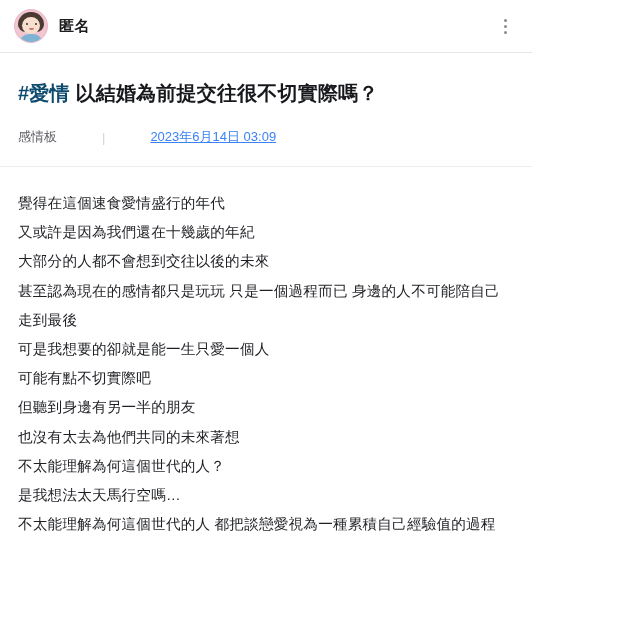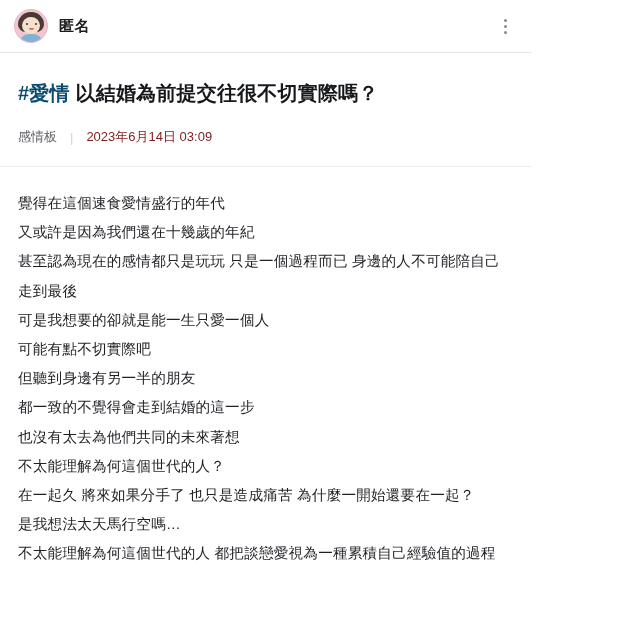--- a/index.html
+++ b/index.html
@@ -131,31 +131,33 @@
     color: #0c4a6e;
   }
 
   
   .meta {
     display: flex;
     align-items: center;
     padding: 20px 18px 0 18px;
     font-size: 13px;
     color: #7b7b80;
+    gap: 32px;
   }
   .meta .board {
     color: #5f6066;
     cursor: pointer;
   }
   .meta .sep {
     margin: 0 13px;
     color: #d2d2d6;
   }
   .meta .date {
-    color: #7f1d1d;
+    color: #3b82f6;
+    text-decoration: underline;
   }
 
   .meta-divider {
     margin-top: 20px;
     height: 1px;
     background: #ececee;
     width: 100%;
   }
 
   
@@ -206,26 +208,25 @@
     <span class="board">感情板</span>
     <span class="sep">|</span>
     <span class="date">2023年6月14日 03:09</span>
   </div>
 
   <div class="meta-divider"></div>
 
   <div class="content">
     <p>覺得在這個速食愛情盛行的年代</p>
     <p>又或許是因為我們還在十幾歲的年紀</p>
+    <p>大部分的人都不會想到交往以後的未來</p>
     <p>甚至認為現在的感情都只是玩玩 只是一個過程而已 身邊的人不可能陪自己走到最後</p>
     <p>可是我想要的卻就是能一生只愛一個人</p>
     <p>可能有點不切實際吧</p>
     <p>但聽到身邊有另一半的朋友</p>
-    <p>都一致的不覺得會走到結婚的這一步</p>
     <p>也沒有太去為他們共同的未來著想</p>
     <p>不太能理解為何這個世代的人？</p>
-    <p>在一起久 將來如果分手了 也只是造成痛苦 為什麼一開始還要在一起？</p>
     <p>是我想法太天馬行空嗎…</p>
     <p>不太能理解為何這個世代的人 都把談戀愛視為一種累積自己經驗值的過程</p>
 
   </div>
 
 </div>
 
 </body></html>

